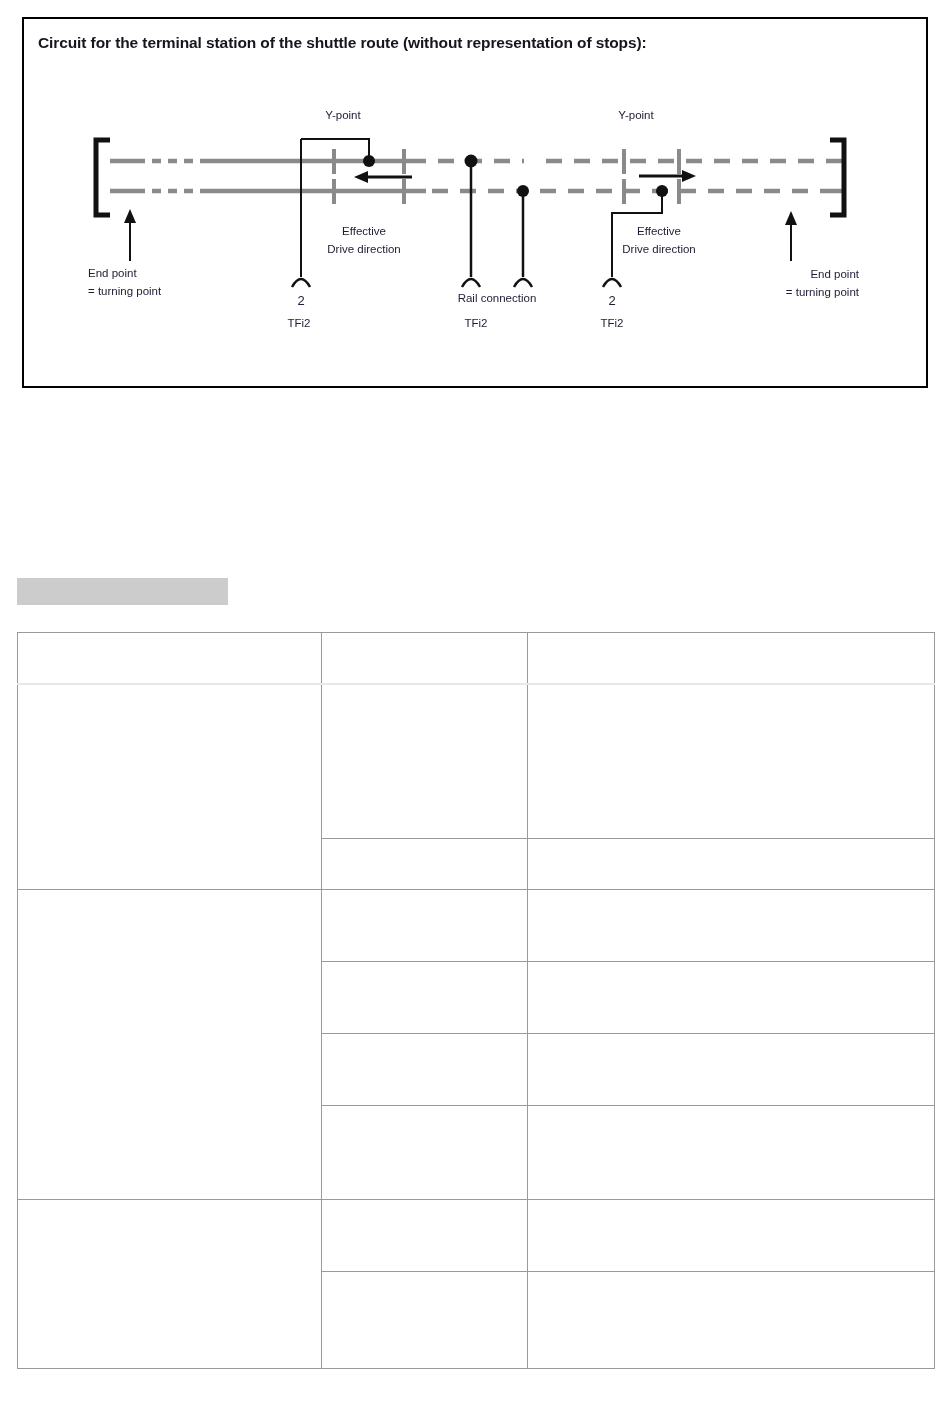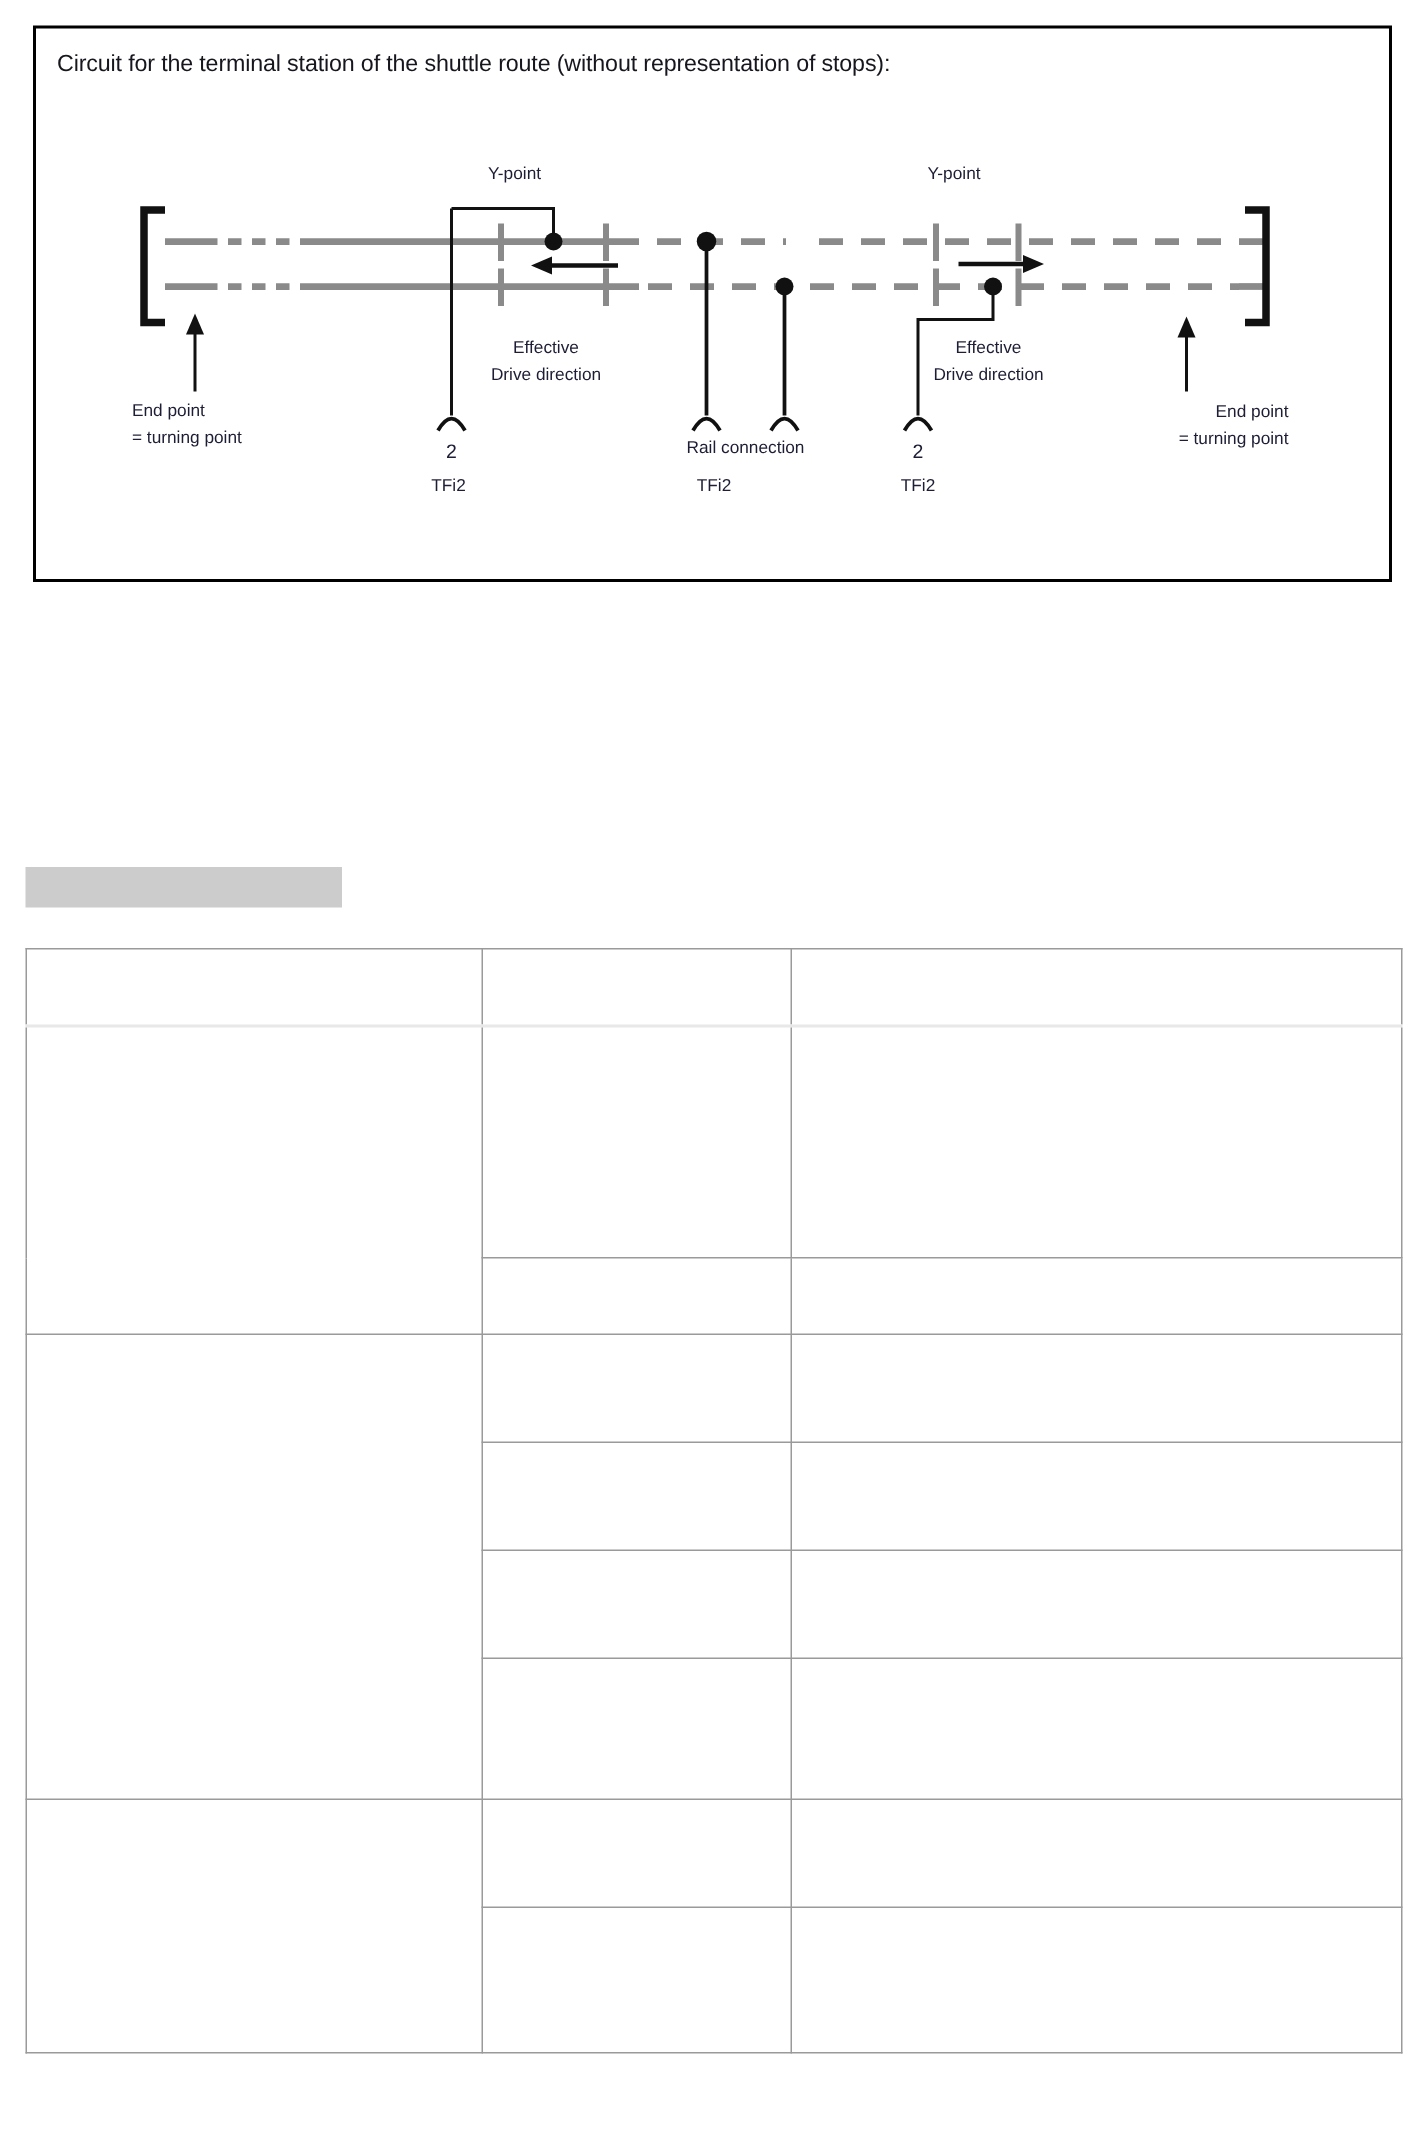--- a/index.html
+++ b/index.html
@@ -27,21 +27,21 @@
     border: 2px solid #000000;
     background: #ffffff;
     box-sizing: border-box;
   }
 
   #figure-title {
     position: absolute;
     left: 14px;
     top: 15px;
     font-size: 15.5px;
-    font-weight: normal;
+    font-weight: bold;
     letter-spacing: -0.1px;
     color: #16161e;
     white-space: nowrap;
   }
 
   #diagram-svg {
     position: absolute;
     left: 0;
     top: 0;
     width: 906px;

